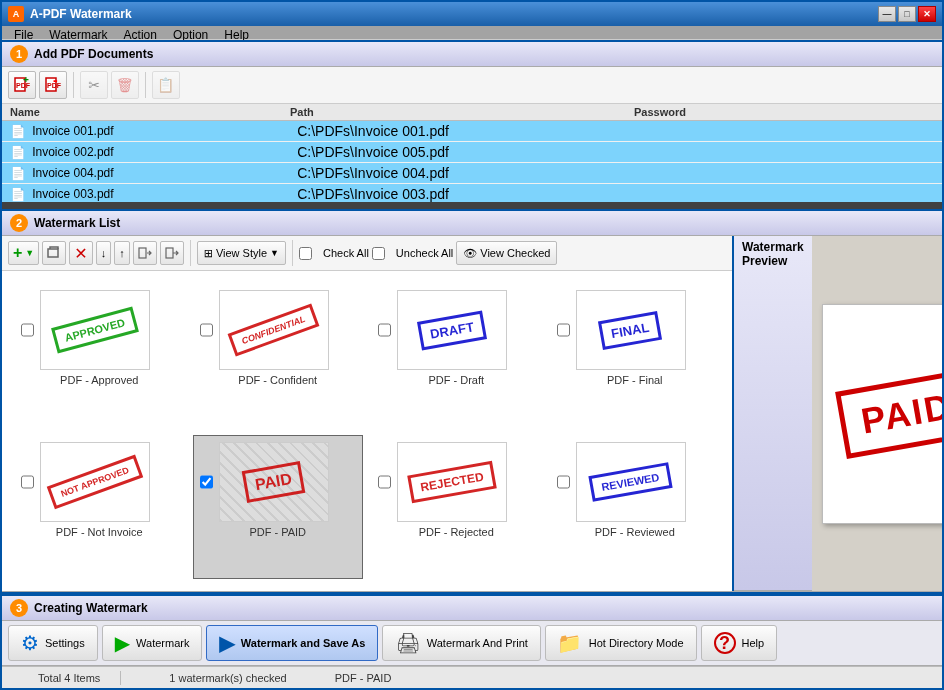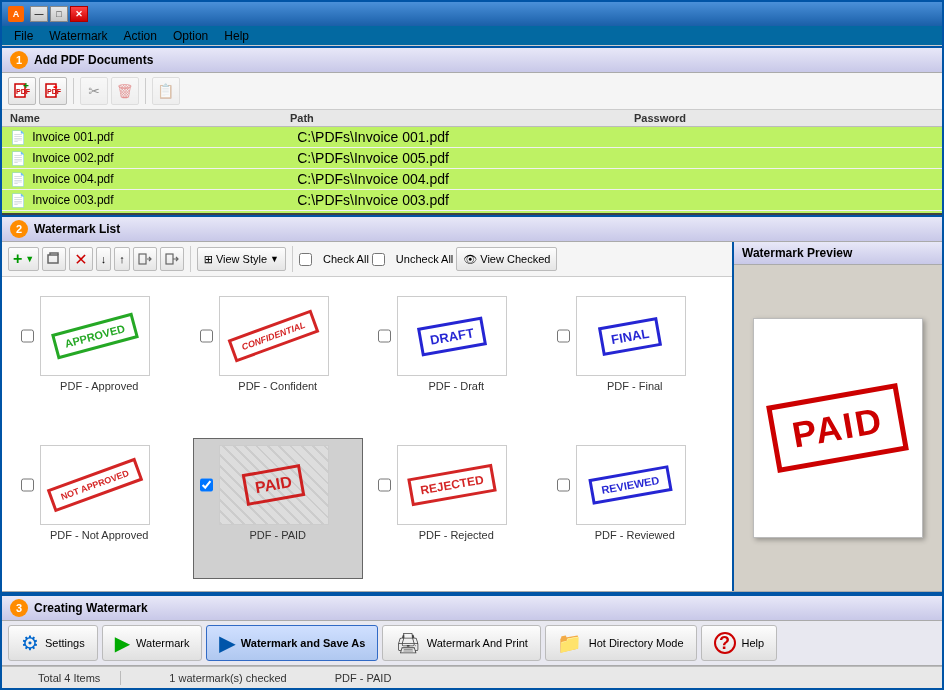--- a/index.html
+++ b/index.html
@@ -8,36 +8,36 @@
     
     .window { width: 944px; height: 690px; border: 2px solid #0054a6; background: #f0f0f0; display: flex; flex-direction: column; }
     .title-bar { background: linear-gradient(to bottom, #4a90d9, #1a5fa8); height: 24px; display: flex; align-items: center; padding: 0 6px; color: white; font-size: 12px; font-weight: bold; user-select: none; }
     .title-bar-icon { width: 16px; height: 16px; margin-right: 6px; background: #ff6600; border-radius: 2px; display: flex; align-items: center; justify-content: center; color: white; font-size: 9px; font-weight: bold; }
     .title-bar-title { flex: 1; }
     .title-bar-controls { display: flex; gap: 2px; }
     .title-bar-btn { width: 18px; height: 16px; background: linear-gradient(to bottom, #e8e8e8, #c8c8c8); border: 1px solid #888; display: flex; align-items: center; justify-content: center; font-size: 9px; cursor: pointer; color: #333; }
     .title-bar-btn.close { background: linear-gradient(to bottom, #f44, #c00); color: white; border-color: #a00; }
 
     
-    .menu-bar { background: #0369a1; border-bottom: 1px solid #ccc; height: 20px; display: flex; align-items: center; padding: 0 4px; }
+    .menu-bar { background: #a3a3a3; border-bottom: 1px solid #ccc; height: 14px; display: flex; padding: 0 4px; }
     .menu-item { padding: 2px 8px; cursor: pointer; font-size: 12px; color: #000; }
 
     
     .section-header { background: linear-gradient(to bottom, #e8e8f8, #c8c8e8); border-top: 2px solid #0054a6; border-bottom: 1px solid #aaa; padding: 3px 8px; display: flex; align-items: center; gap: 6px; }
     .section-num { width: 18px; height: 18px; background: #ff8c00; border-radius: 50%; color: white; font-size: 11px; font-weight: bold; display: flex; align-items: center; justify-content: center; }
     .section-title { font-size: 12px; font-weight: bold; color: #000; }
 
     
     .toolbar { background: #f5f5f5; border-bottom: 1px solid #ccc; padding: 4px 6px; display: flex; align-items: center; gap: 3px; }
     .tb-btn { width: 28px; height: 28px; background: linear-gradient(to bottom, #fdfdfd, #e5e5e5); border: 1px solid #bbb; border-radius: 2px; display: flex; align-items: center; justify-content: center; cursor: pointer; font-size: 14px; }
     .tb-btn.disabled { opacity: 0.4; cursor: default; }
     .tb-separator { width: 1px; height: 26px; background: #ccc; margin: 0 3px; }
 
     
-    .pdf-list-container { flex: none; height: 105px; background: #bef264; border-bottom: 2px solid #404040; overflow: hidden; }
+    .pdf-list-container { flex: none; height: 105px; background: #7dd3fc; border-bottom: 7px solid #404040; overflow: hidden; }
     .list-header { display: flex; background: #e8e8e8; border-bottom: 1px solid #bbb; padding: 2px 8px; }
     .list-header-col { font-size: 11px; font-weight: bold; color: #333; }
     .list-header-col.name { width: 280px; }
     .list-header-col.path { width: 300px; }
     .list-header-col.password { width: 120px; padding-left: 44px; }
     .pdf-list { padding: 0; }
     .pdf-row { display: flex; align-items: center; padding: 2px 8px; border-bottom: 1px solid #f0f0f0; }
     .pdf-icon { color: #cc0000; font-size: 13px; margin-right: 6px; }
     .pdf-name { width: 265px; font-size: 12px; }
     .pdf-path { width: 300px; font-size: 14px; }
@@ -68,21 +68,21 @@
     .stamp.approved { border-color: #009900; color: #009900; font-size: 11px; transform: rotate(-15deg); }
     .stamp.confidential { border-color: #cc0000; color: #cc0000; font-size: 9px; transform: rotate(-20deg); font-style: italic; }
     .stamp.draft { border-color: #0000cc; color: #0000cc; font-size: 13px; transform: rotate(-10deg); }
     .stamp.final { border-color: #0000cc; color: #0000cc; font-size: 13px; transform: rotate(-10deg); }
     .stamp.not-approved { border-color: #cc0000; color: #cc0000; font-size: 9px; transform: rotate(-20deg); }
     .stamp.paid { border-color: #cc0000; color: #cc0000; font-size: 16px; transform: rotate(-10deg); }
     .stamp.rejected { border-color: #cc0000; color: #cc0000; font-size: 12px; transform: rotate(-10deg); }
     .stamp.reviewed { border-color: #0000cc; color: #0000cc; font-size: 11px; transform: rotate(-10deg); }
 
     
-    .watermark-preview { width: 210px; background: #d4d0c8; border-left: 2px solid #0054a6; display: flex; flex-direction: column; }
+    .watermark-preview { width: 210px; background: #d4d0c8; border-left: 2px solid #0054a6; display: flex; flex-direction: row; }
     .preview-header { background: linear-gradient(to bottom, #e8e8f8, #c8c8e8); border-bottom: 1px solid #aaa; padding: 4px 8px; font-size: 12px; font-weight: bold; }
     .preview-area { flex: 1; display: flex; align-items: center; justify-content: center; padding: 10px; }
     .preview-paper { width: 170px; height: 220px; background: white; border: 1px solid #bbb; display: flex; align-items: center; justify-content: center; box-shadow: 2px 2px 5px rgba(0,0,0,0.3); }
     .preview-stamp { border: 5px solid #cc0000; color: #cc0000; font-size: 36px; font-weight: 900; font-family: Arial Black, sans-serif; padding: 8px 16px; transform: rotate(-10deg); display: inline-block; letter-spacing: 2px; }
 
     
     .watermark-grid::-webkit-scrollbar { width: 14px; }
     .watermark-grid::-webkit-scrollbar-track { background: #e0e0e0; }
     .watermark-grid::-webkit-scrollbar-thumb { background: #b0b0b0; border: 1px solid #888; }
 
@@ -98,20 +98,21 @@
     .status-item { font-size: 11px; color: #333; margin-left: 28px; }
     .status-divider { width: 1px; height: 14px; background: #bbb; }
   </style>
 </head>
 <body>
 
 <div class="window">
 
   <div class="title-bar">
     <div class="title-bar-icon">A</div>
+    <span class="title-bar-title">A-PDF Watermark</span>
     <div class="title-bar-controls">
       <div class="title-bar-btn">—</div>
       <div class="title-bar-btn">□</div>
       <div class="title-bar-btn close">✕</div>
     </div>
   </div>
 
   <div class="menu-bar">
     <span class="menu-item">File</span>
     <span class="menu-item">Watermark</span>
@@ -270,21 +271,21 @@
           <span class="wm-label">PDF - Final</span>
         </div>
 
         <div class="wm-item">
           <div class="wm-item-top">
             <input type="checkbox" class="wm-checkbox" style="">
             <div class="wm-thumb">
               <span class="stamp not-approved">NOT APPROVED</span>
             </div>
           </div>
-          <span class="wm-label">PDF - Not Approved</span>
+          <span class="wm-label">PDF - Not Invoice</span>
         </div>
         <div class="wm-item selected">
           <div class="wm-item-top">
             <input type="checkbox" class="wm-checkbox" checked="" style="">
             <div class="wm-thumb selected-bg">
               <span class="stamp paid">PAID</span>
             </div>
           </div>
           <span class="wm-label">PDF - PAID</span>
         </div>

